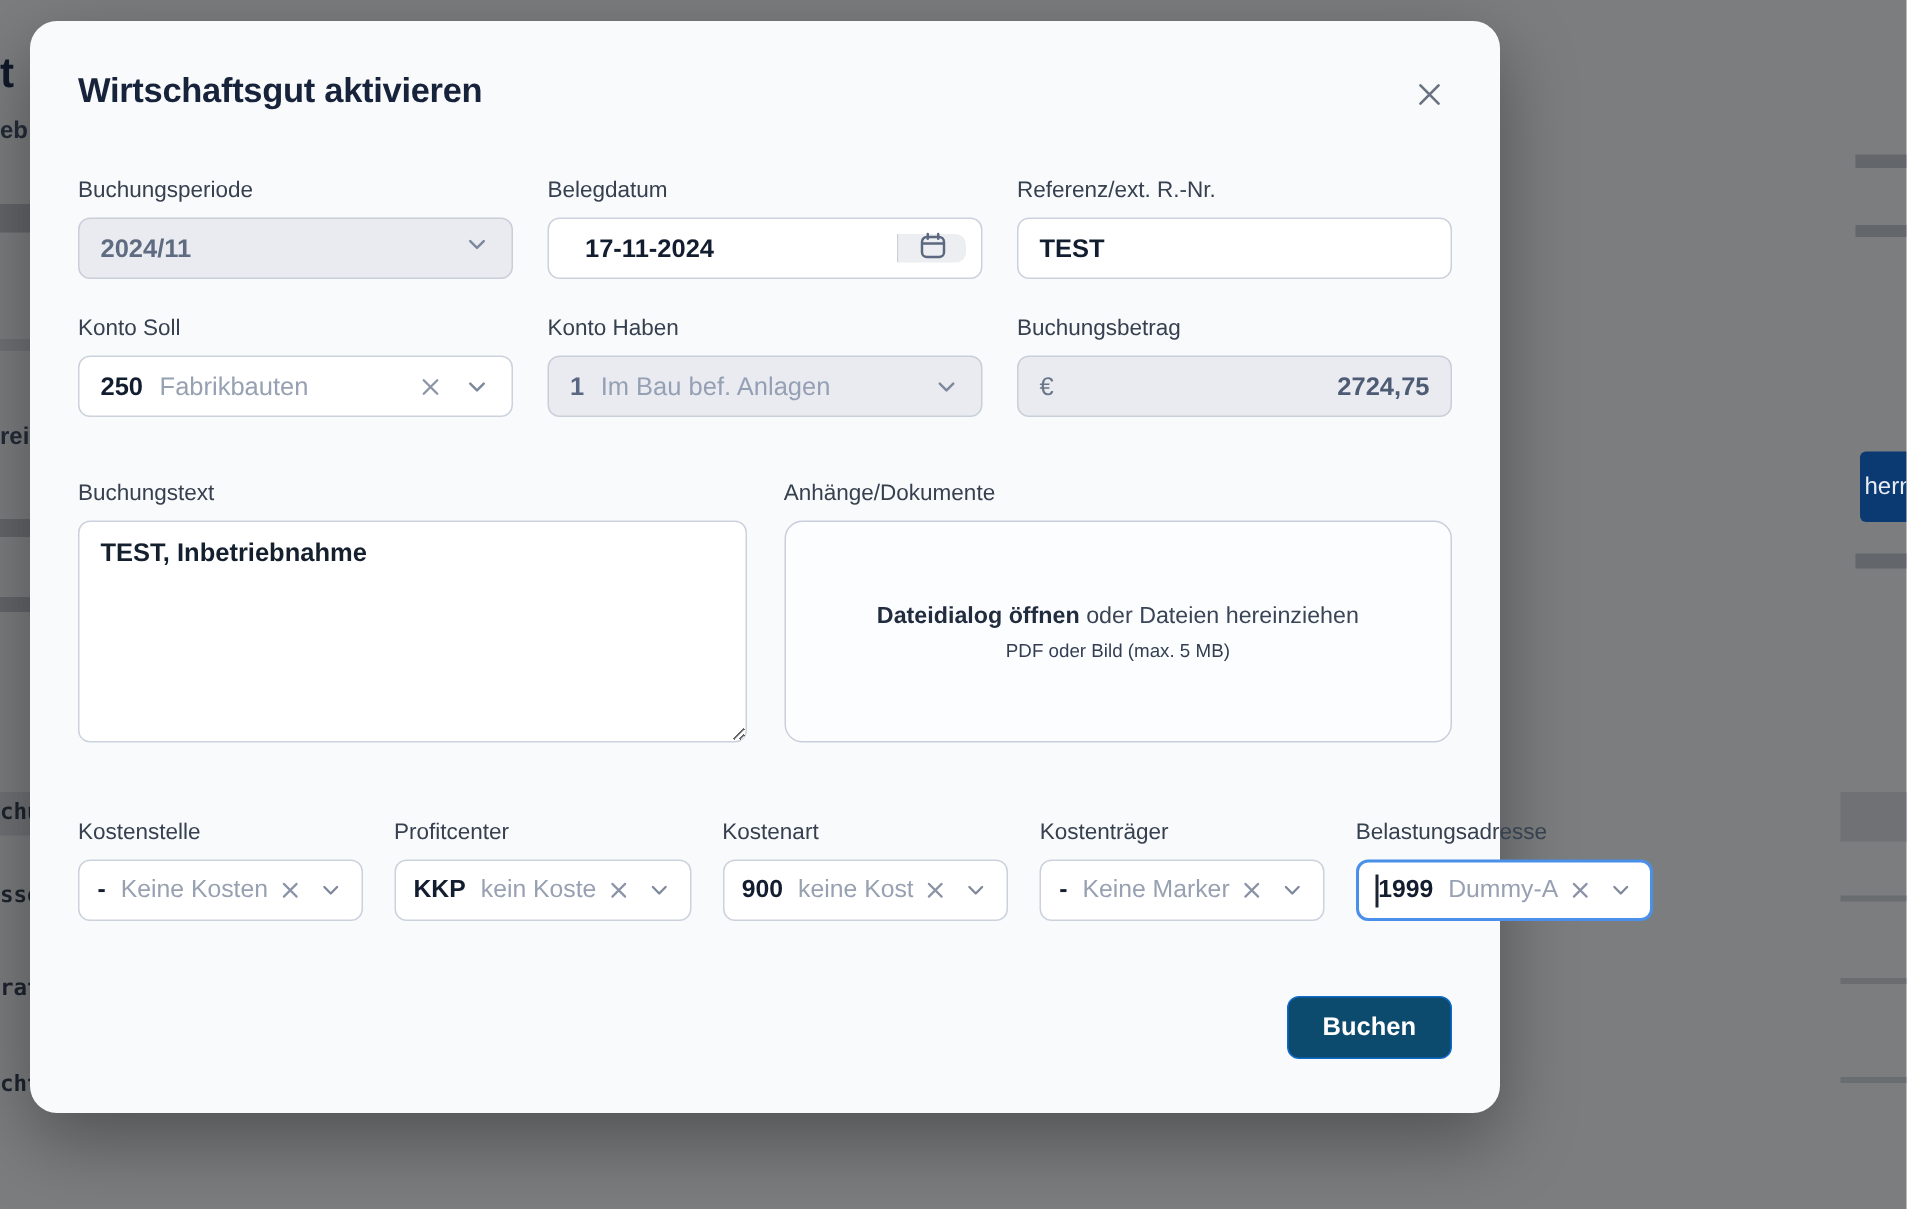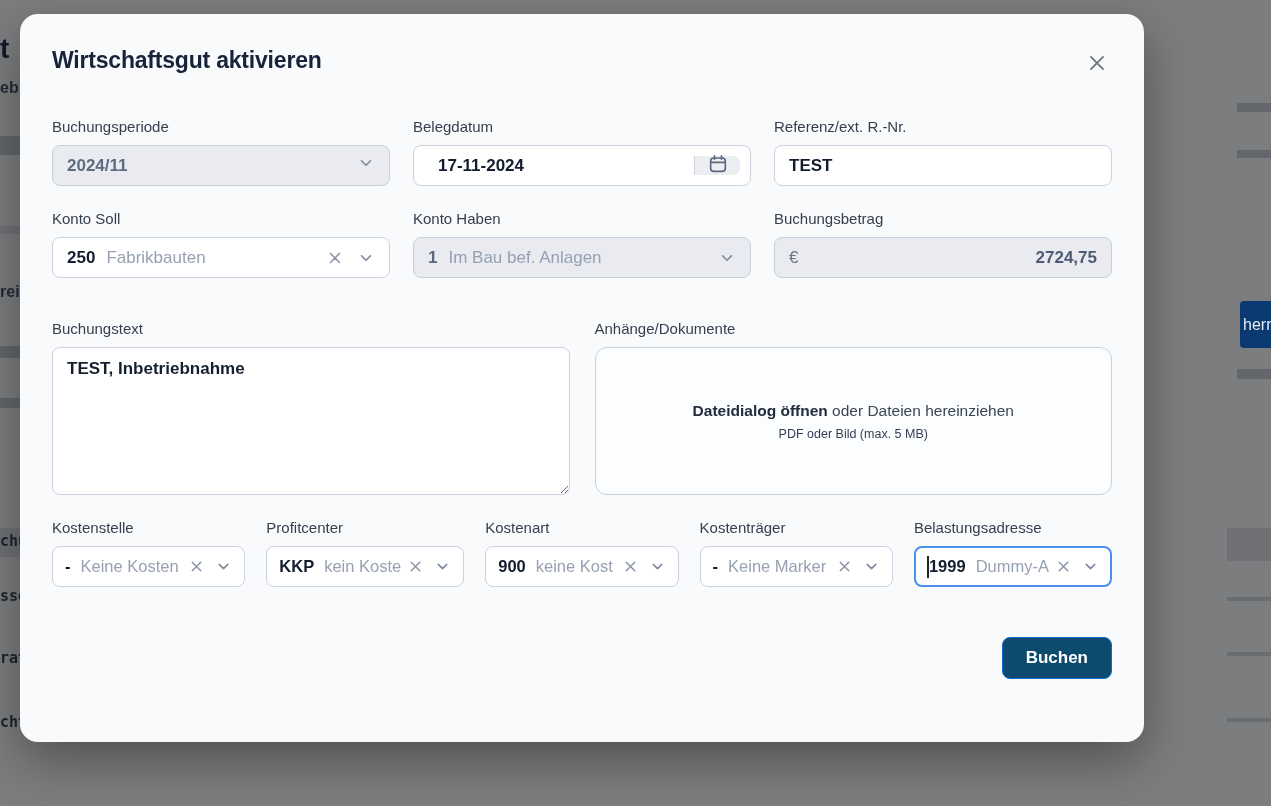--- a/index.html
+++ b/index.html
@@ -38,37 +38,37 @@
                color:#e8edf5; font-size:16px; font-weight:500; display:flex; align-items:center;
                border-radius:4px 0 0 4px; padding-left:3px; overflow:hidden; }
   .bar-r3    { left:1237px; top:369px; width:34px; height:10px; }
   .band-r4   { left:1227px; top:528px; width:44px; height:33px; }
   .line-r5   { left:1227px; top:597px; width:44px; height:4px; }
   .line-r6   { left:1227px; top:652px; width:44px; height:4px; }
   .line-r7   { left:1227px; top:718px; width:44px; height:4px; }
 
   
   .modal {
-    position:absolute; left:20px; top:14px; width:1124px; height:728px;
+    position:absolute; left:20px; top:14px; width:980px; height:728px;
     background:#f9fafc; border-radius:18px;
     box-shadow:0 18px 50px rgba(0,0,0,.35);
     padding:32px 32px 0 32px;
   }
   .modal-header { display:flex; justify-content:space-between; align-items:flex-start; }
   .modal-title { font-size:23px; font-weight:700; color:#17233a; letter-spacing:-.2px; line-height:28px; }
   .close-btn { background:none; border:none; cursor:pointer; padding:4px; margin:2px 0 0 0; color:#69727f; }
   .close-btn svg { display:block; }
 
   .grid3 { display:grid; grid-template-columns:repeat(3,1fr); column-gap:23px; }
   .grid2 { display:grid; grid-template-columns:repeat(2,1fr); column-gap:25px; }
   .grid5 { display:grid; grid-template-columns:repeat(5,1fr); column-gap:21px; }
   .row1 { margin-top:40px; }
   .row2 { margin-top:24px; }
   .row3 { margin-top:42px; }
-  .row4 { margin-top:20px; }
+  .row4 { margin-top:46px; }
 
   .f-label { display:block; font-size:15px; color:#36404f; margin-bottom:9px; line-height:18px; }
 
   .field {
     height:41px; border:1px solid #ccd2dd; border-radius:8px; background:#fff;
     display:flex; align-items:center; padding:0 14px; font-size:17px; color:#16233a;
     position:relative;
   }
   .field.disabled { background:#e9ebf0; border-color:#c9cfd9; }
   .field .code { font-weight:700; color:#121d2f; margin-right:11px; white-space:nowrap; }

